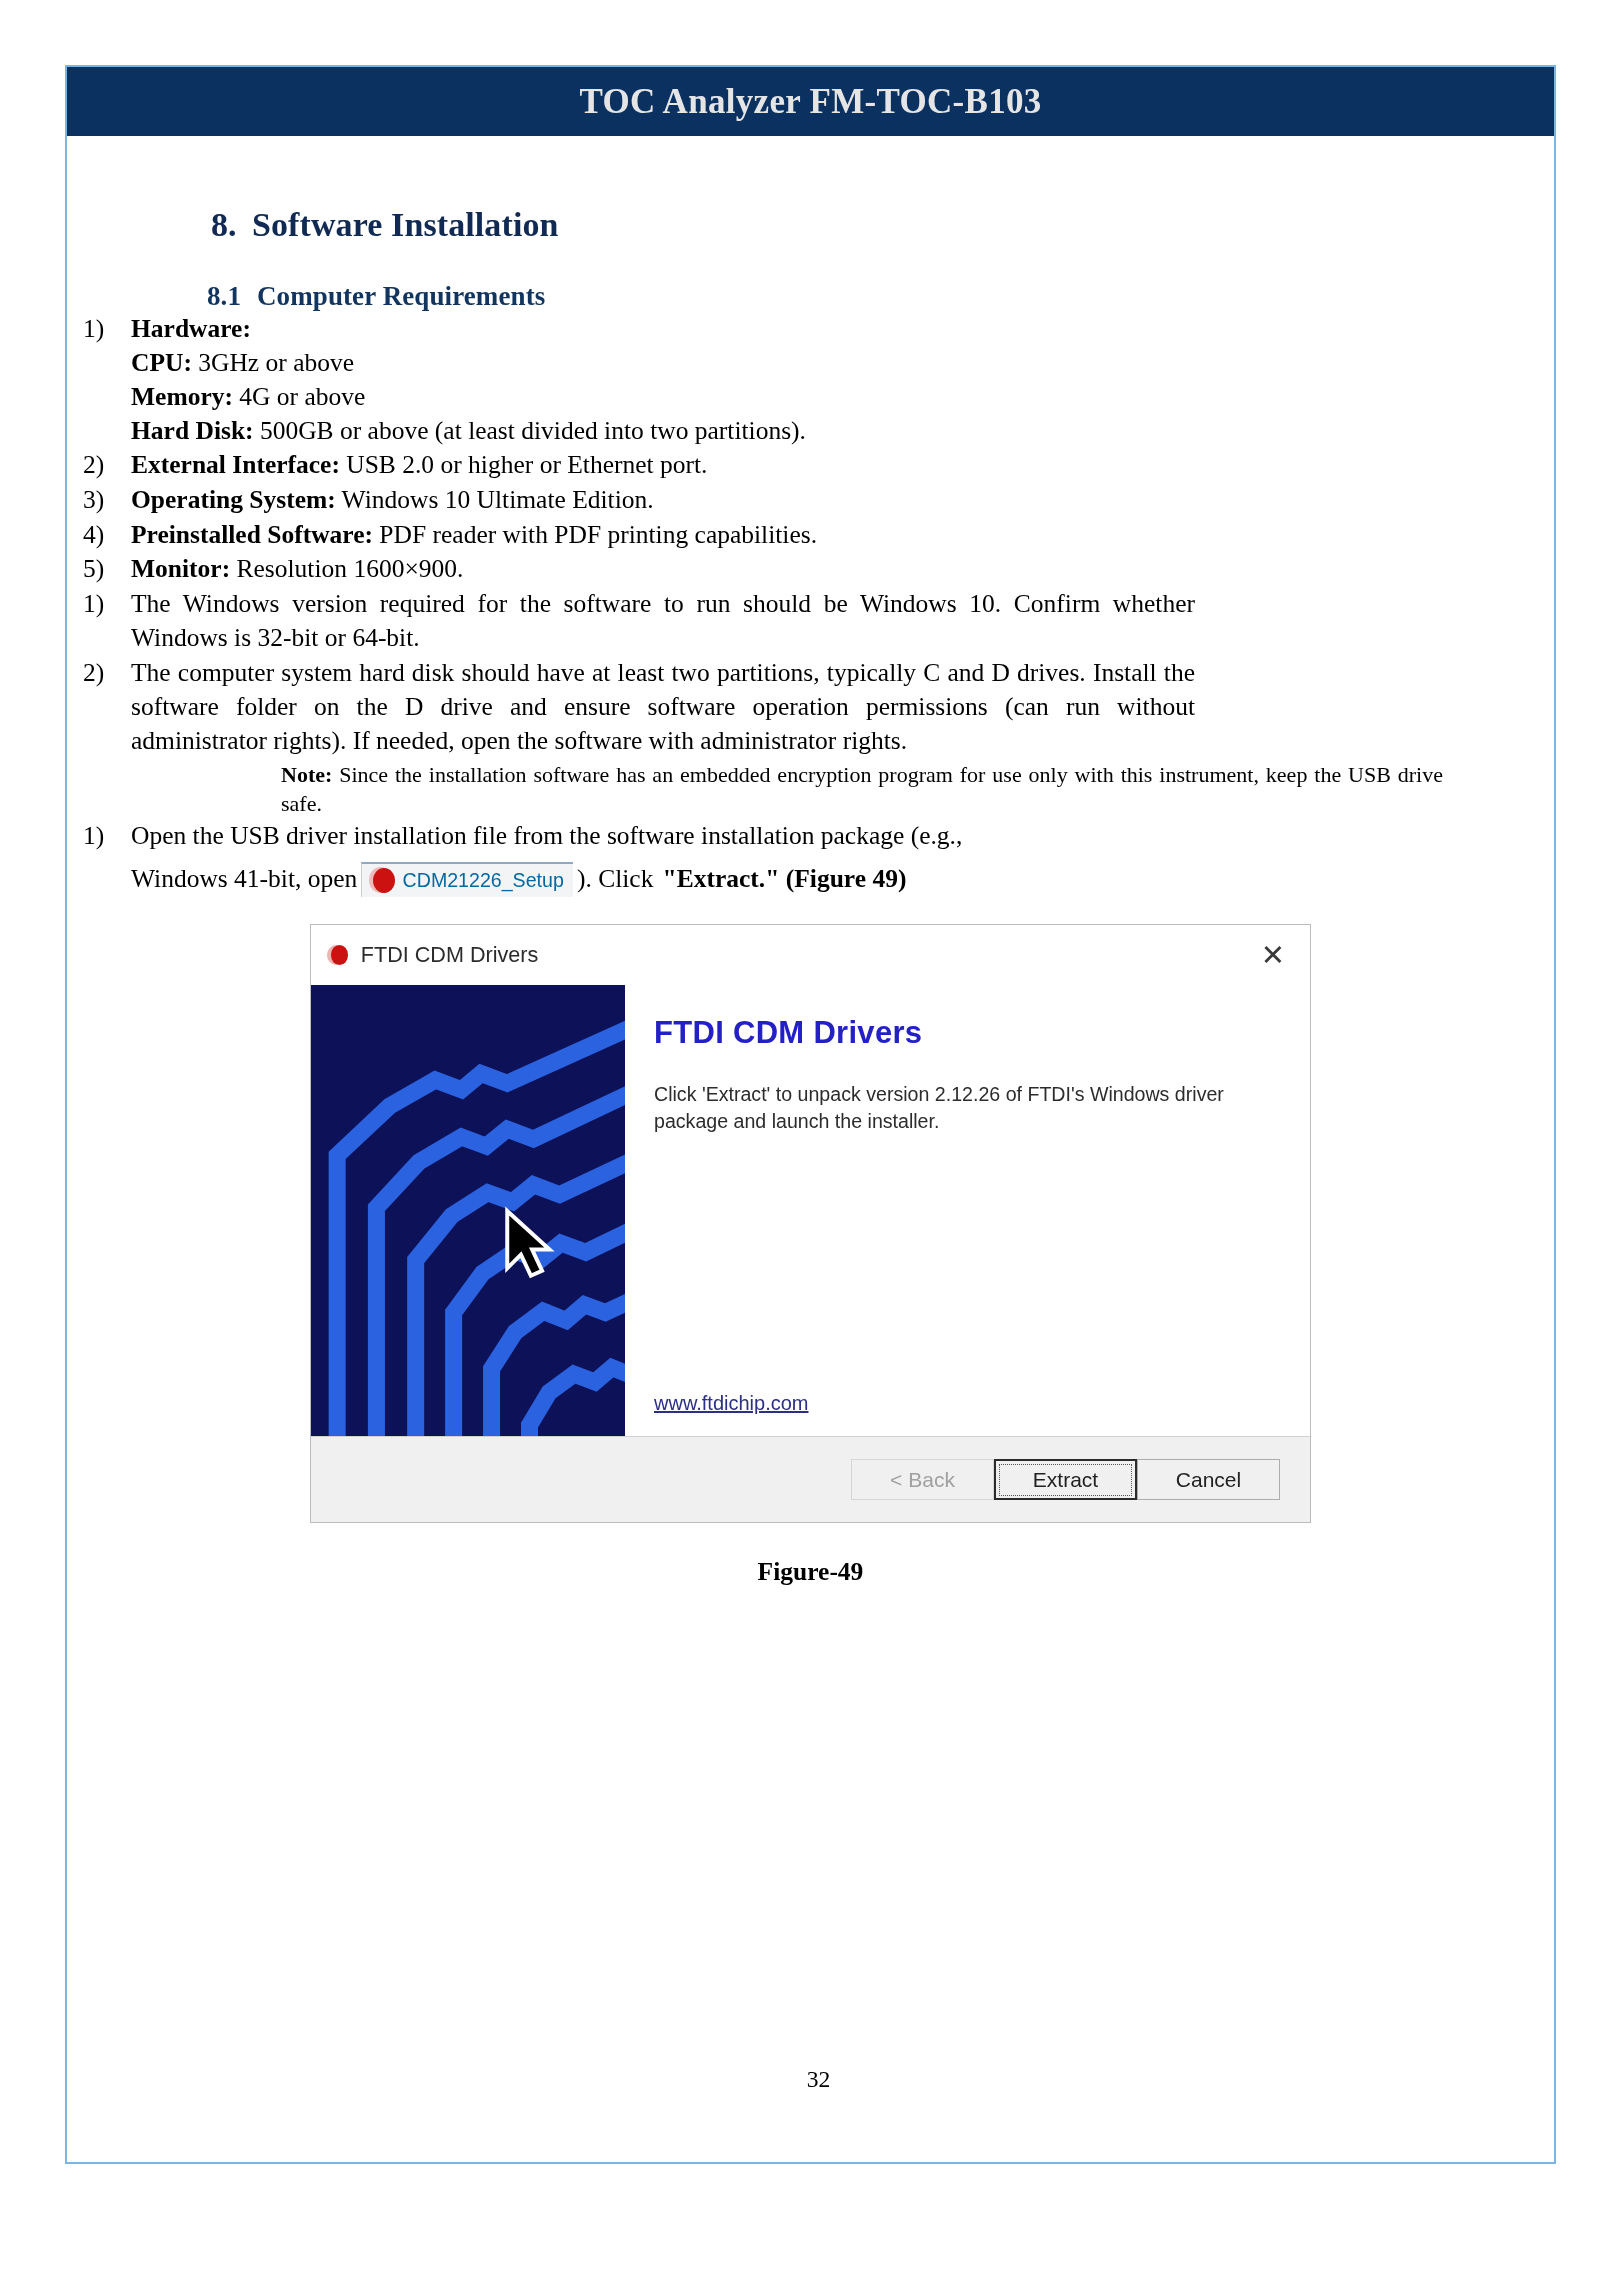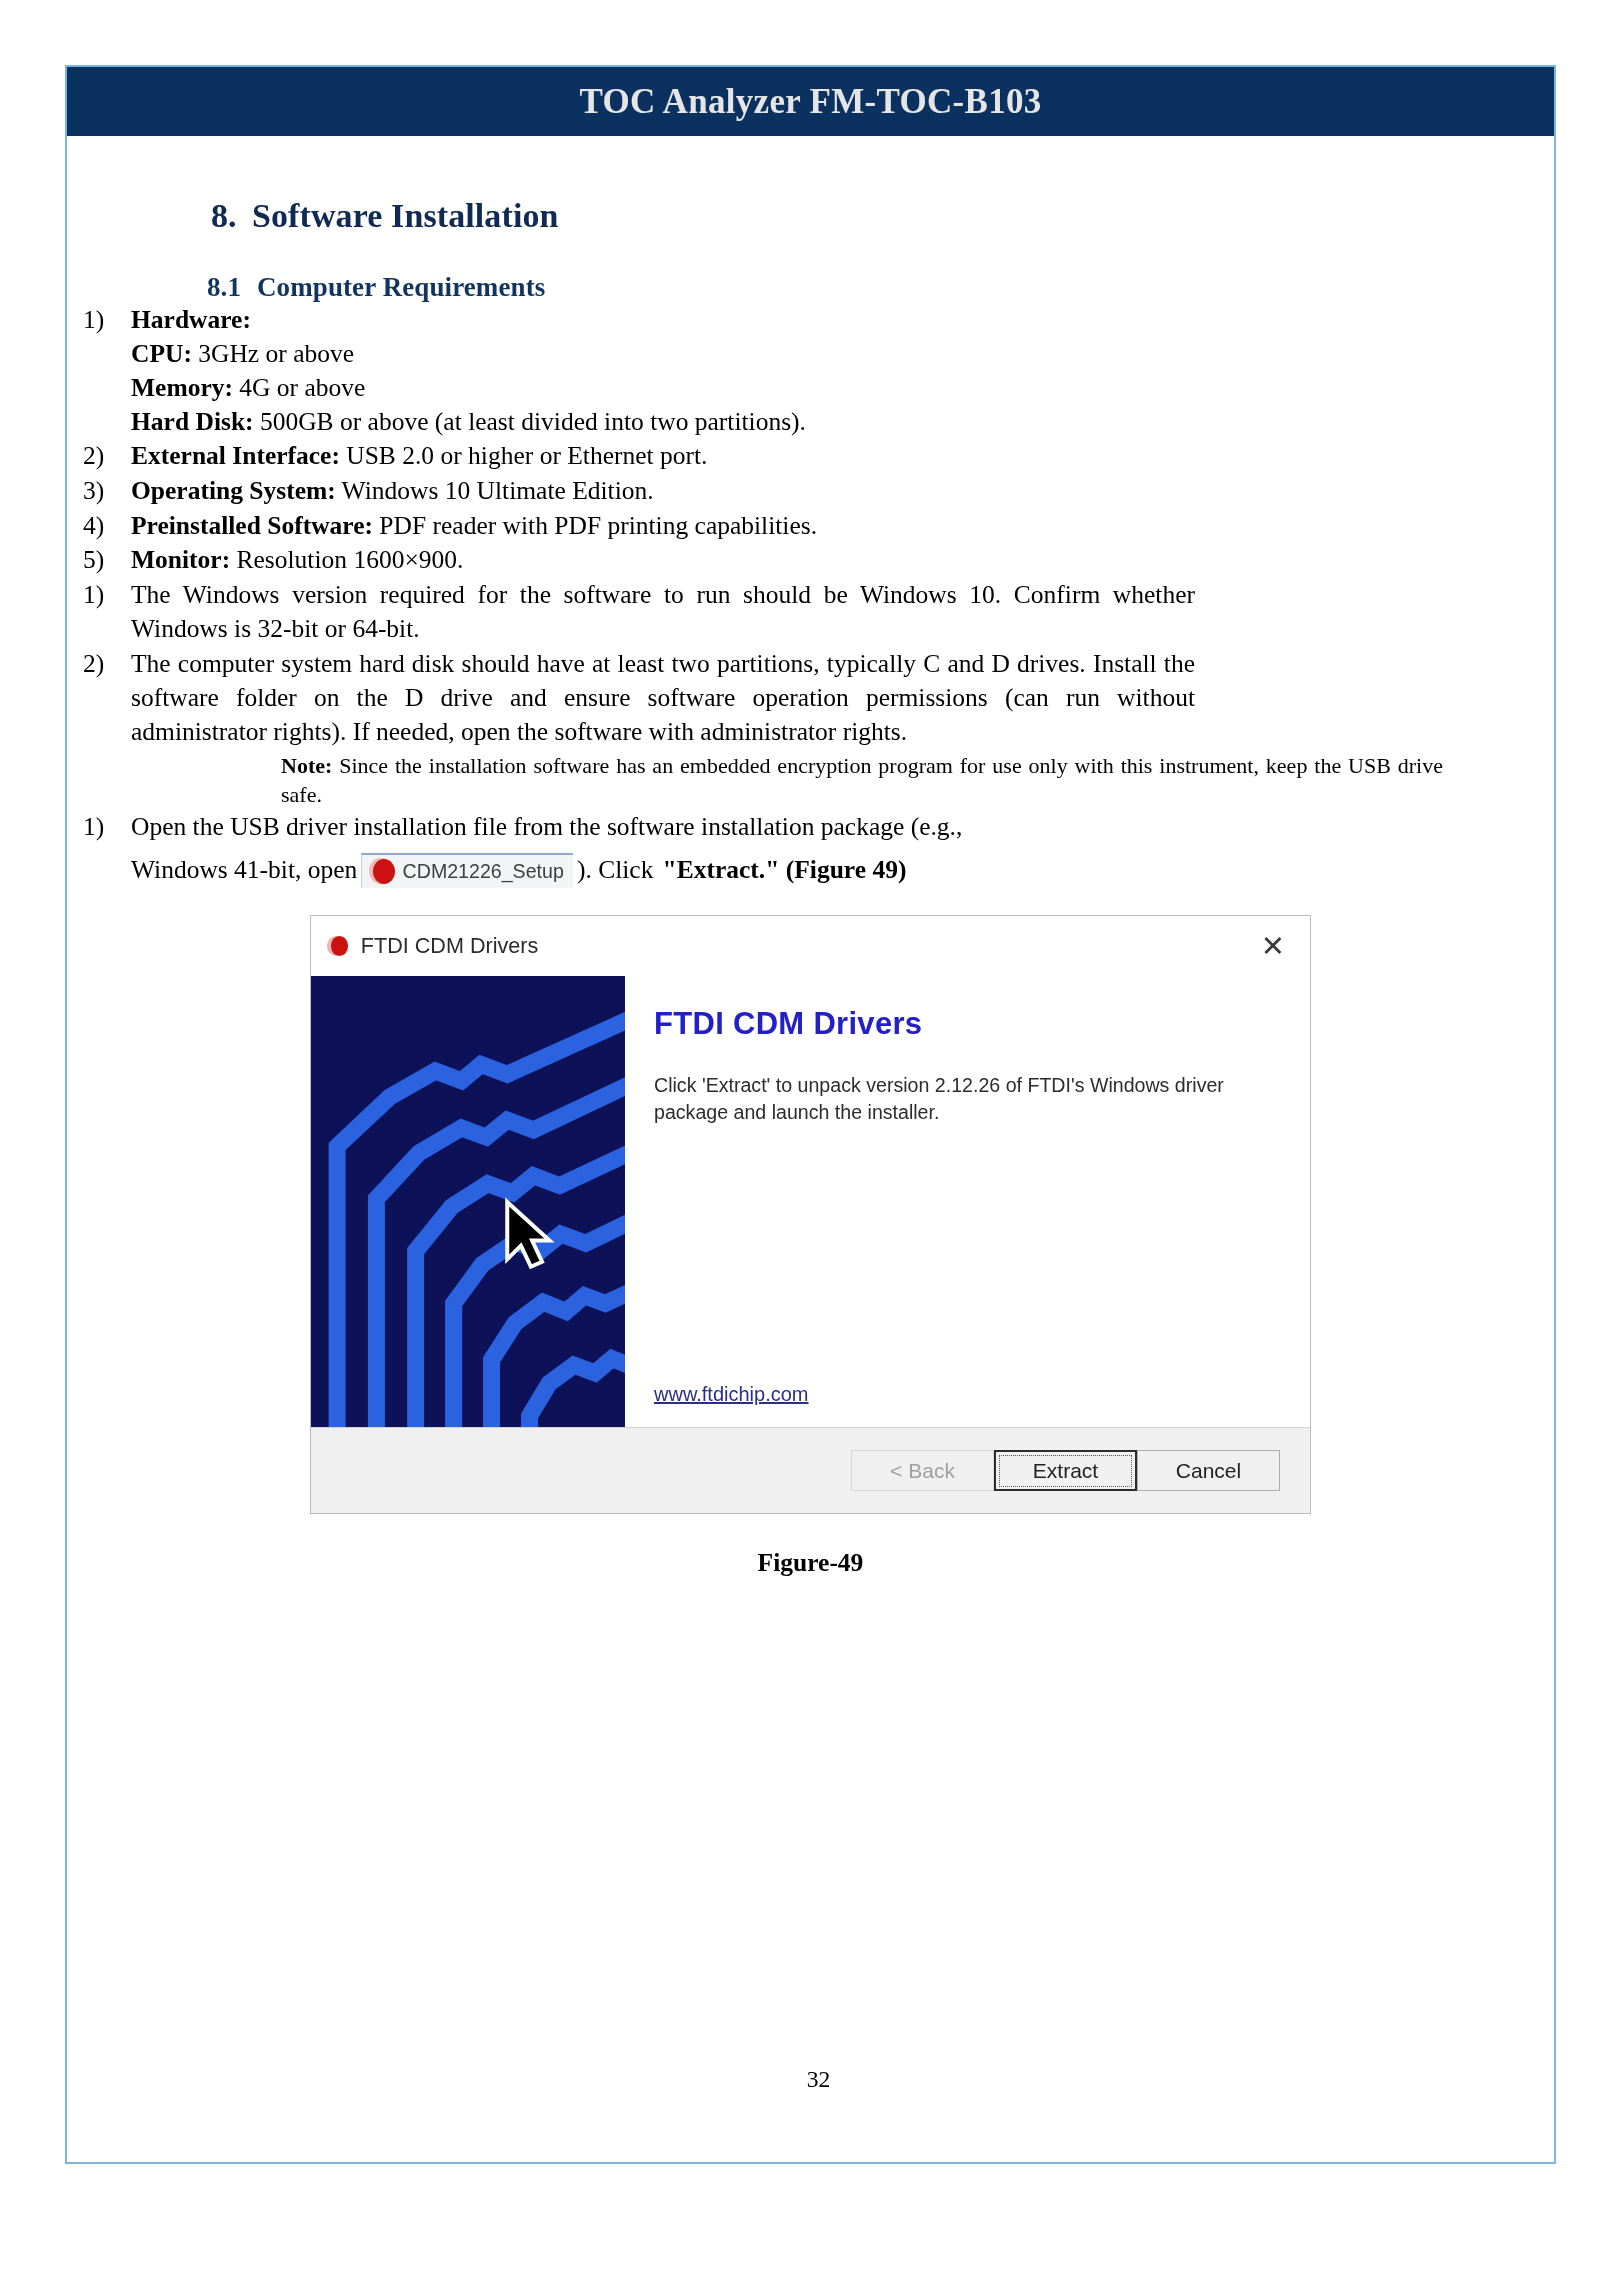--- a/index.html
+++ b/index.html
@@ -43,21 +43,21 @@
     font-family: "Liberation Serif", serif;
     font-size: 35px;
     font-weight: bold;
     letter-spacing: 0.3px;
   }
 
   
   .content {
     position: absolute;
     left: 0;
-    top: 72px;
+    top: 81px;
     width: 100%;
     padding: 16px;
     box-sizing: border-box;
   }
 
   .h1 {
     color: #102a54;
     font-size: 34px;
     font-weight: bold;
     margin: 42px 0 0 128px;
@@ -161,21 +161,21 @@
     background: #f0b9b9;
   }
   .chip-icon .core {
     position: absolute; left: 5.9px; top: 2.6px;
     width: 21.6px; height: 25px; border-radius: 50%;
     background: #cc1111;
   }
   .chip-label {
     font-family: "Liberation Sans", sans-serif;
     font-size: 19.6px;
-    color: #404040;
+    color: #0369a1;
     white-space: nowrap;
   }
 
   
   .dialog-wrap {
     margin: 27.5px auto 0 auto;
     width: 1001px;
   }
   .dialog {
     width: 1001px;

